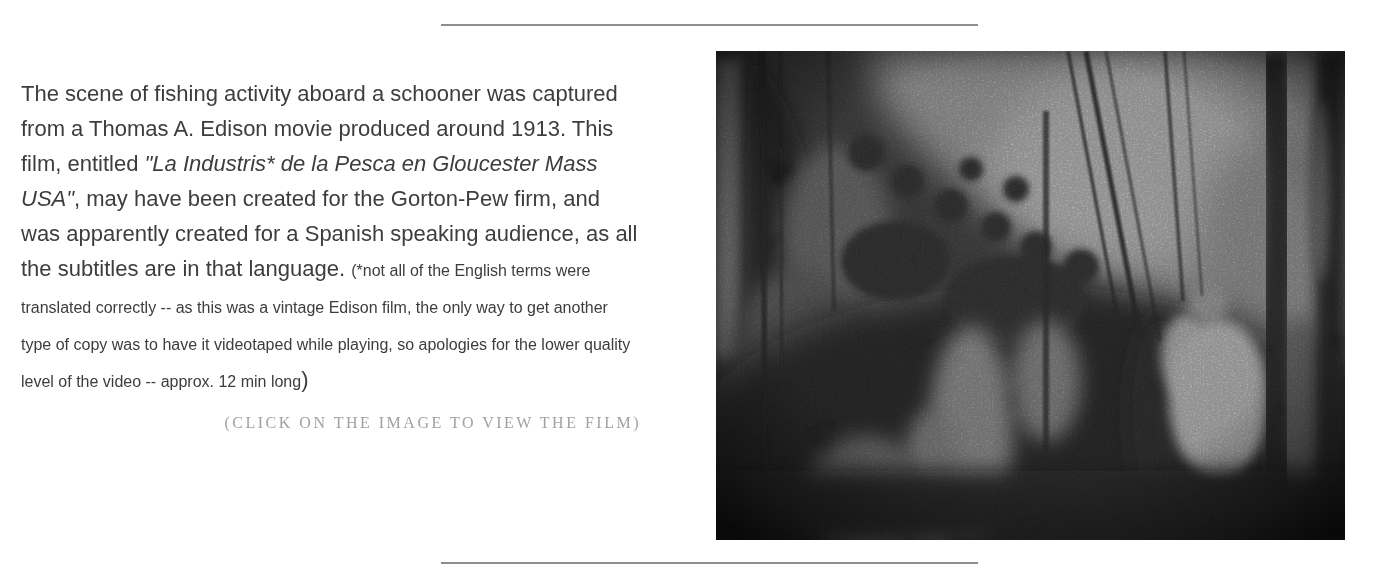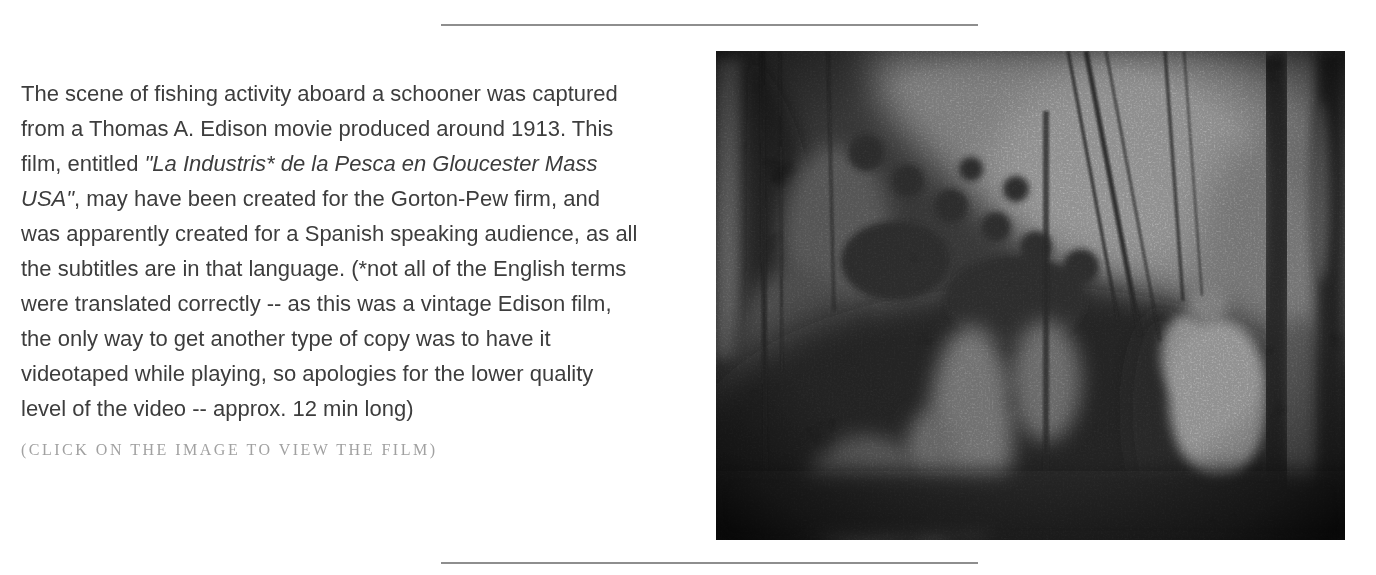--- a/index.html
+++ b/index.html
@@ -32,27 +32,27 @@
     width: 620px;
   }
   .paragraph {
     margin: 0;
     font-size: 22px;
     line-height: 35px;
     color: #3d3d3d;
     font-weight: 400;
   }
   .film-title { font-style: italic; }
-  .footnote { font-size: 22px; }
+  .footnote { font-size: 16px; }
   .footnote-close { font-size: 22px; }
 
   .links {
     margin-top: 4px;
     width: 620px;
-    text-align: left;
+    text-align: right;
   }
   .caps-link {
     display: block;
     line-height: 39px;
     font-family: "Liberation Serif", serif;
     font-size: 16px;
     letter-spacing: 2.5px;
     color: #a1a1a1;
     text-decoration: none;
     white-space: nowrap;

